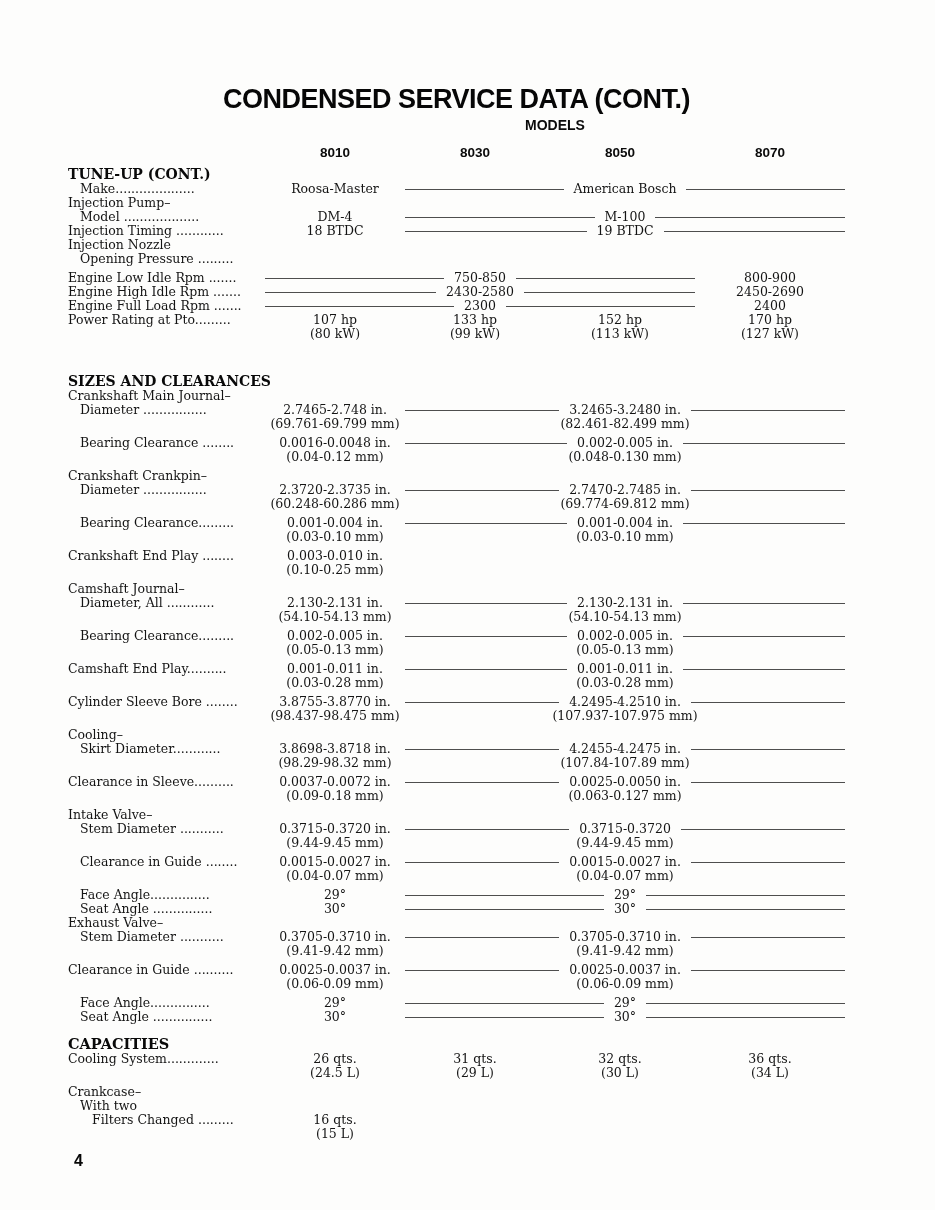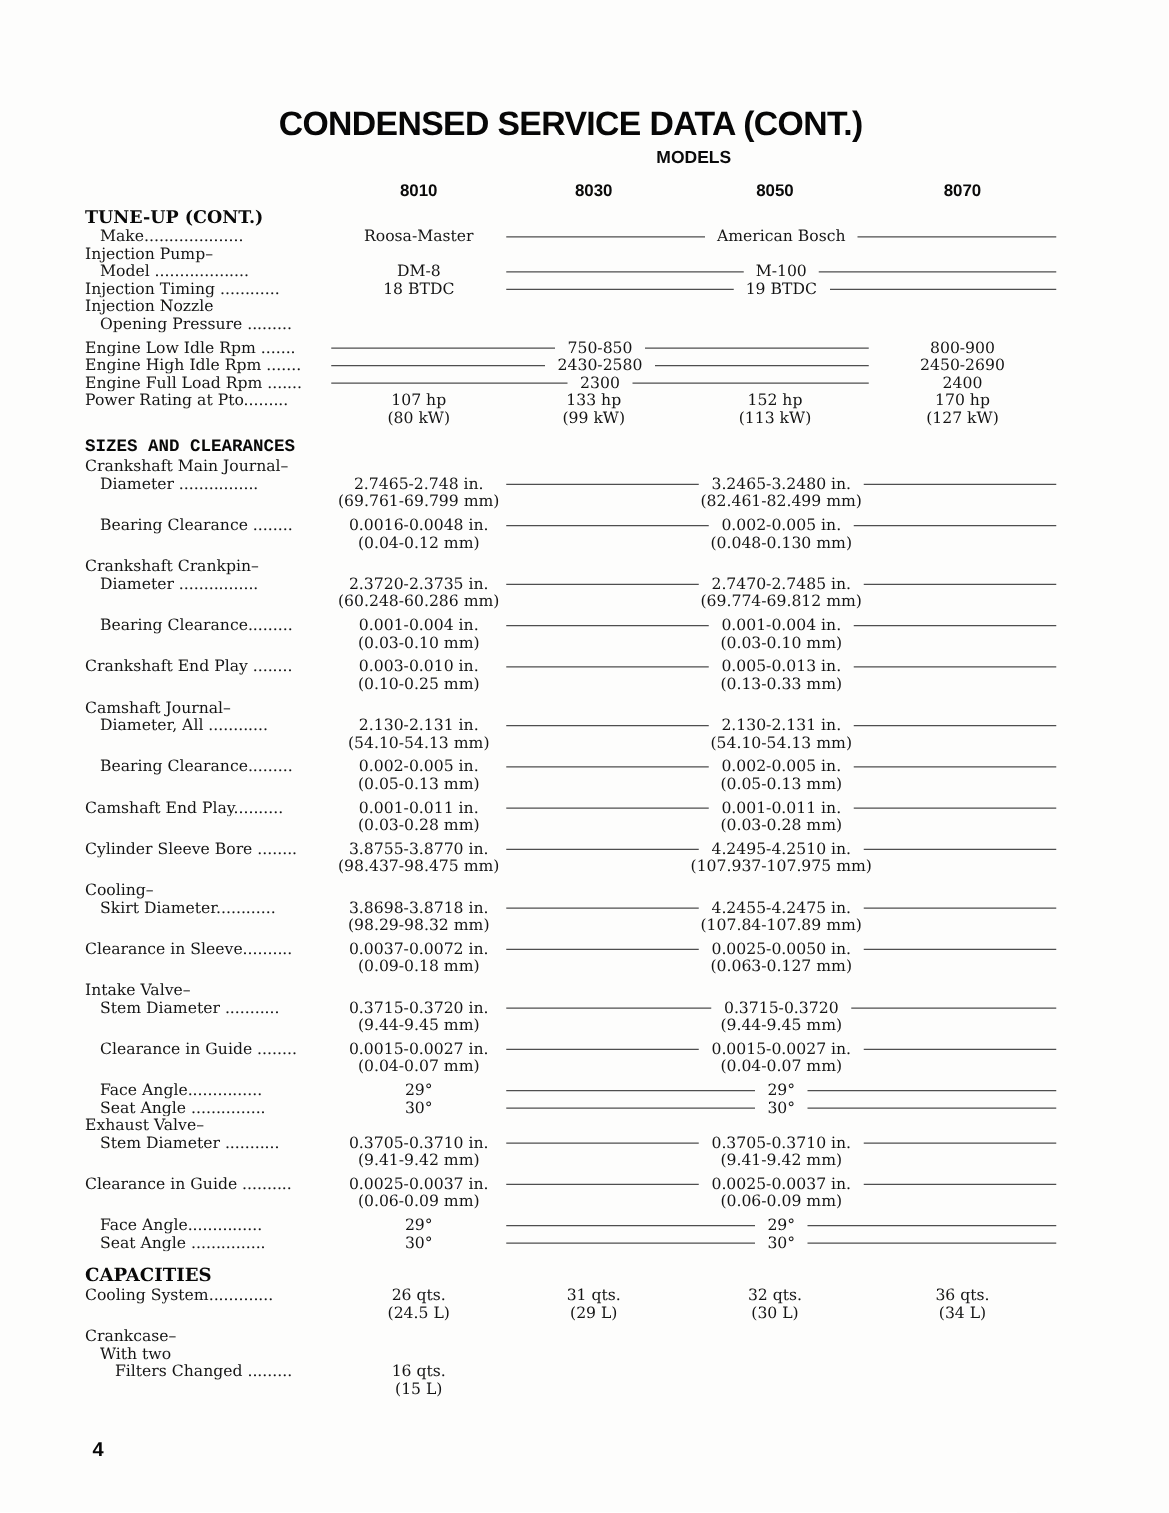--- a/index.html
+++ b/index.html
@@ -19,21 +19,21 @@
     font-size:14px; text-align:center; padding-left:197px; color:#0a0a0a;
   }
   .header-row { display:flex; margin-top:12px; font-family:"Liberation Sans", sans-serif;
     font-weight:bold; font-size:13.5px; color:#0a0a0a; }
   .header-spacer { width:197px; }
   .mcol { text-align:center; }
   .mcol.c1{width:140px}.mcol.c2{width:140px}.mcol.c3{width:150px}.mcol.c4{width:150px}
 
   .tbody { font-size:12.5px; line-height:14px; }
   .sec-heading { font-weight:bold; font-size:14px; line-height:16px; margin-top:6px; color:#090909; }
-  .sec-sizes { margin-top:9px;font-family:Liberation Mono, monospace; }
+  .sec-sizes { margin-top:32px; }
   .sec-capacities { margin-top:12px; font-size:14.5px; }
   .trow { display:flex; align-items:flex-start; }
   .trow.gap { margin-top:5px; }
   .glabel { white-space:nowrap; }
   .label-cell { width:197px; white-space:nowrap; overflow:hidden; box-sizing:border-box; flex:none; }
   .cols { display:flex; flex:none; }
   .vcell { text-align:center; box-sizing:border-box; flex:none; }
   .span-cell { box-sizing:border-box; flex:none; }
   .span-top { display:flex; align-items:center; }
   .rule { flex:1; height:0; border-top:1.5px solid #4e4e4e; }
@@ -76,21 +76,21 @@
           </div>
         </div>
       </div>
       <div class="trow">
         <div class="glabel" style="padding-left: 0px;">Injection Pump–</div>
       </div>
       <div class="trow">
         <div class="label-cell" style="padding-left: 12px;">Model ...................</div>
         <div class="cols">
           <div class="vcell" style="width: 140px;">
-            <div class="vline">DM-8</div>
+            <div class="vline">DM-4</div>
           </div>
           <div class="span-cell" style="width: 440px;">
             <div class="span-top">
               <i class="rule"></i>
               <span class="span-text">M-100</span>
               <i class="rule"></i>
             </div>
           </div>
         </div>
       </div>
@@ -255,28 +255,20 @@
             <div class="span-sub">(0.03-0.10 mm)</div>
           </div>
         </div>
       </div>
       <div class="trow gap">
         <div class="label-cell" style="padding-left: 0px;">Crankshaft End Play ........</div>
         <div class="cols">
           <div class="vcell" style="width: 140px;">
             <div class="vline">0.003-0.010 in.</div>
             <div class="vline">(0.10-0.25 mm)</div>
-          </div>
-          <div class="span-cell" style="width: 440px;">
-            <div class="span-top">
-              <i class="rule"></i>
-              <span class="span-text">0.005-0.013 in.</span>
-              <i class="rule"></i>
-            </div>
-            <div class="span-sub">(0.13-0.33 mm)</div>
           </div>
         </div>
       </div>
       <div class="trow gap">
         <div class="glabel" style="padding-left: 0px;">Camshaft Journal–</div>
       </div>
       <div class="trow">
         <div class="label-cell" style="padding-left: 12px;">Diameter, All ............</div>
         <div class="cols">
           <div class="vcell" style="width: 140px;">

